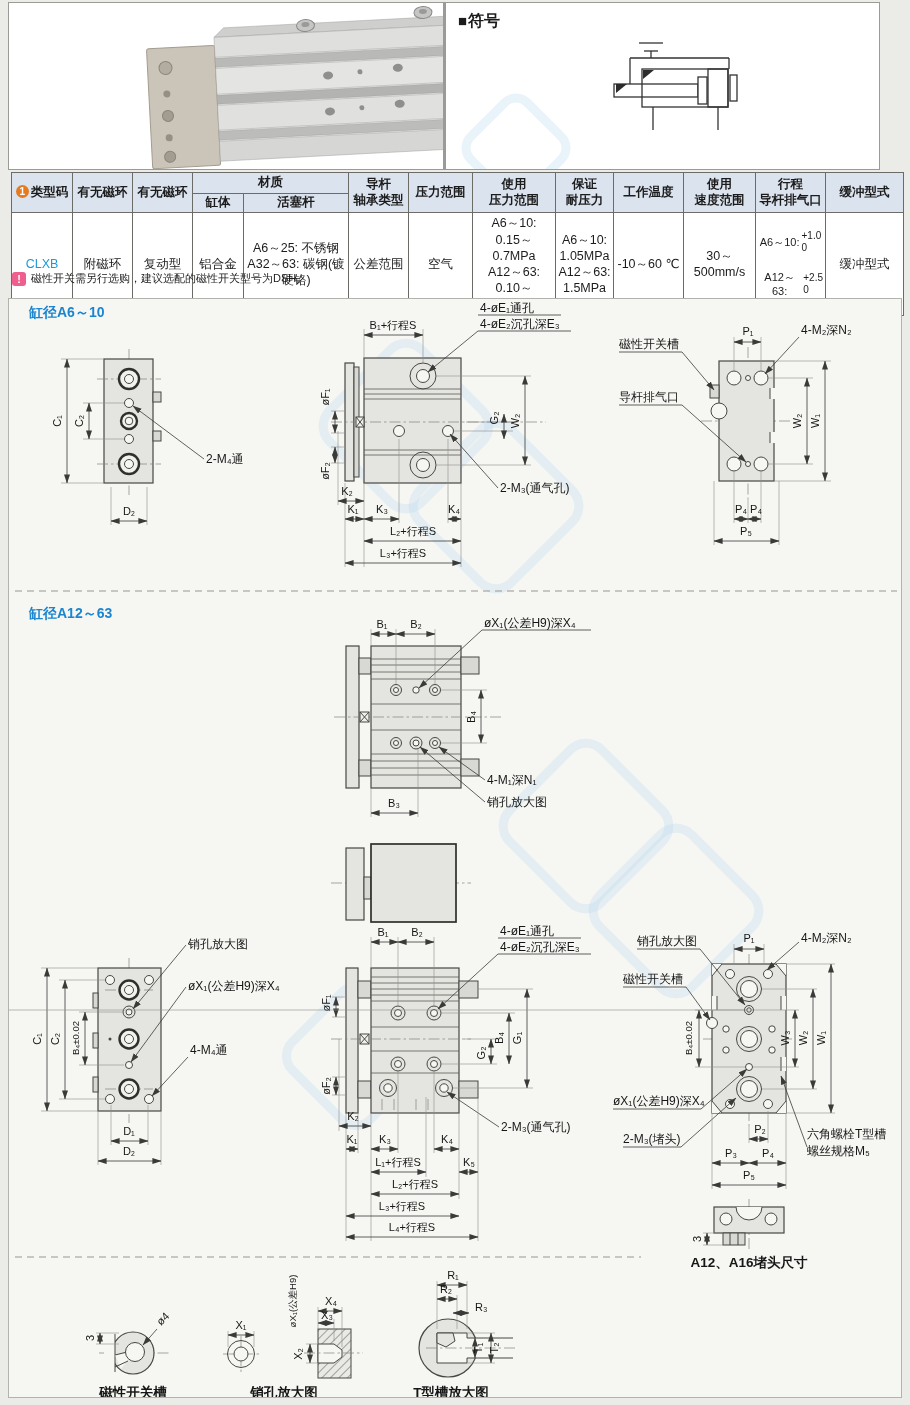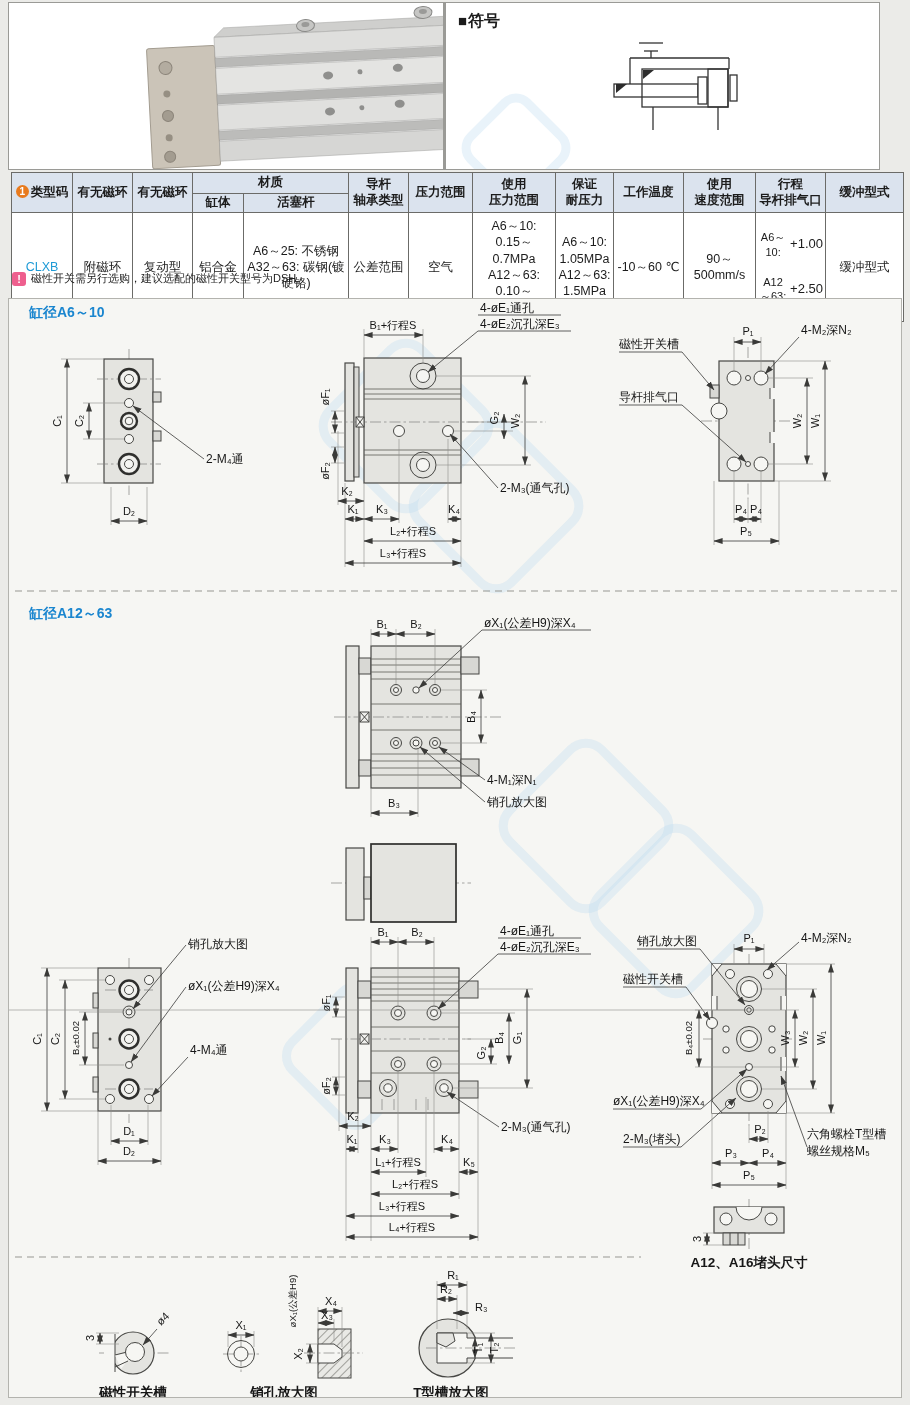--- a/index.html
+++ b/index.html
@@ -12,21 +12,21 @@
   .symtitle .sq{font-size:15px;margin-right:1px}
   table.spec{position:absolute;left:11px;top:172px;width:892px;border-collapse:collapse;table-layout:fixed;background:#fff}
   table.spec th,table.spec td{border:1px solid #6b6b68;text-align:center;vertical-align:middle;padding:1px 2px;box-sizing:border-box}
   table.spec{border:1.5px solid #4c4c49}
   table.spec th{background:#dbe3ee;font-size:12.5px;font-weight:bold;white-space:pre-line;line-height:1.25}
   table.spec td{font-size:12.5px;white-space:pre-line;line-height:1.3}
   td.small, th.small{font-size:10.5px}
   .code{color:#1d9ad6;font-weight:normal;font-size:12.5px}
   .badge{display:inline-block;width:13px;height:13px;border-radius:50%;background:#e87a1e;color:#fff;
          font-size:10px;line-height:13px;font-weight:bold;margin-right:2px;vertical-align:1px}
-  .stack{display:inline-flex;font-size:13px;line-height:1.15;vertical-align:middle;margin-left:2px;text-align:left}
+  .stack{display:inline-flex;flex-direction:column;font-size:10px;line-height:1.15;vertical-align:middle;margin-left:2px;text-align:left}
   .tolline{display:flex;align-items:center;justify-content:center;font-size:11px}
   .noterow{position:absolute;left:12px;top:271px;display:flex;align-items:center;gap:5px}
   .noteicon{width:14px;height:14px;border-radius:3px;background:#ee5f8e;color:#fff;font-weight:bold;
             font-size:11px;line-height:14px;text-align:center;flex:0 0 auto}
   .notetext{font-size:11px;color:#1c1c1c}
   .panel{position:absolute;left:8px;top:298px;width:894px;height:1100px;background:#f6f6f3;
          border:1px solid #b3b3ae;box-sizing:border-box}
   svg text{font-family:"Liberation Sans","DejaVu Sans",sans-serif;fill:#161616}
   svg .d{font-size:11px}
   svg .ds{font-size:9.5px}
@@ -158,21 +158,21 @@
     <td>空气</td>
     <td class="small">A6～10:
 0.15～0.7MPa
 A12～63:
 0.10～1.0MPa</td>
     <td class="small">A6～10:
 1.05MPa
 A12～63:
 1.5MPa</td>
     <td>-10～60 ℃</td>
-    <td class="small">90～500mm/s</td>
+    <td class="small">30～500mm/s</td>
     <td>
       <div class="tolline"><span>A6～10:</span><span class="stack"><span>+1.0</span><span>0</span></span></div>
       <div class="tolline"><span>A12～63:</span><span class="stack"><span>+2.5</span><span>0</span></span></div>
     </td>
     <td>缓冲型式</td>
   </tr>
 </tbody>
   </table>
 
 <div class="noterow">

